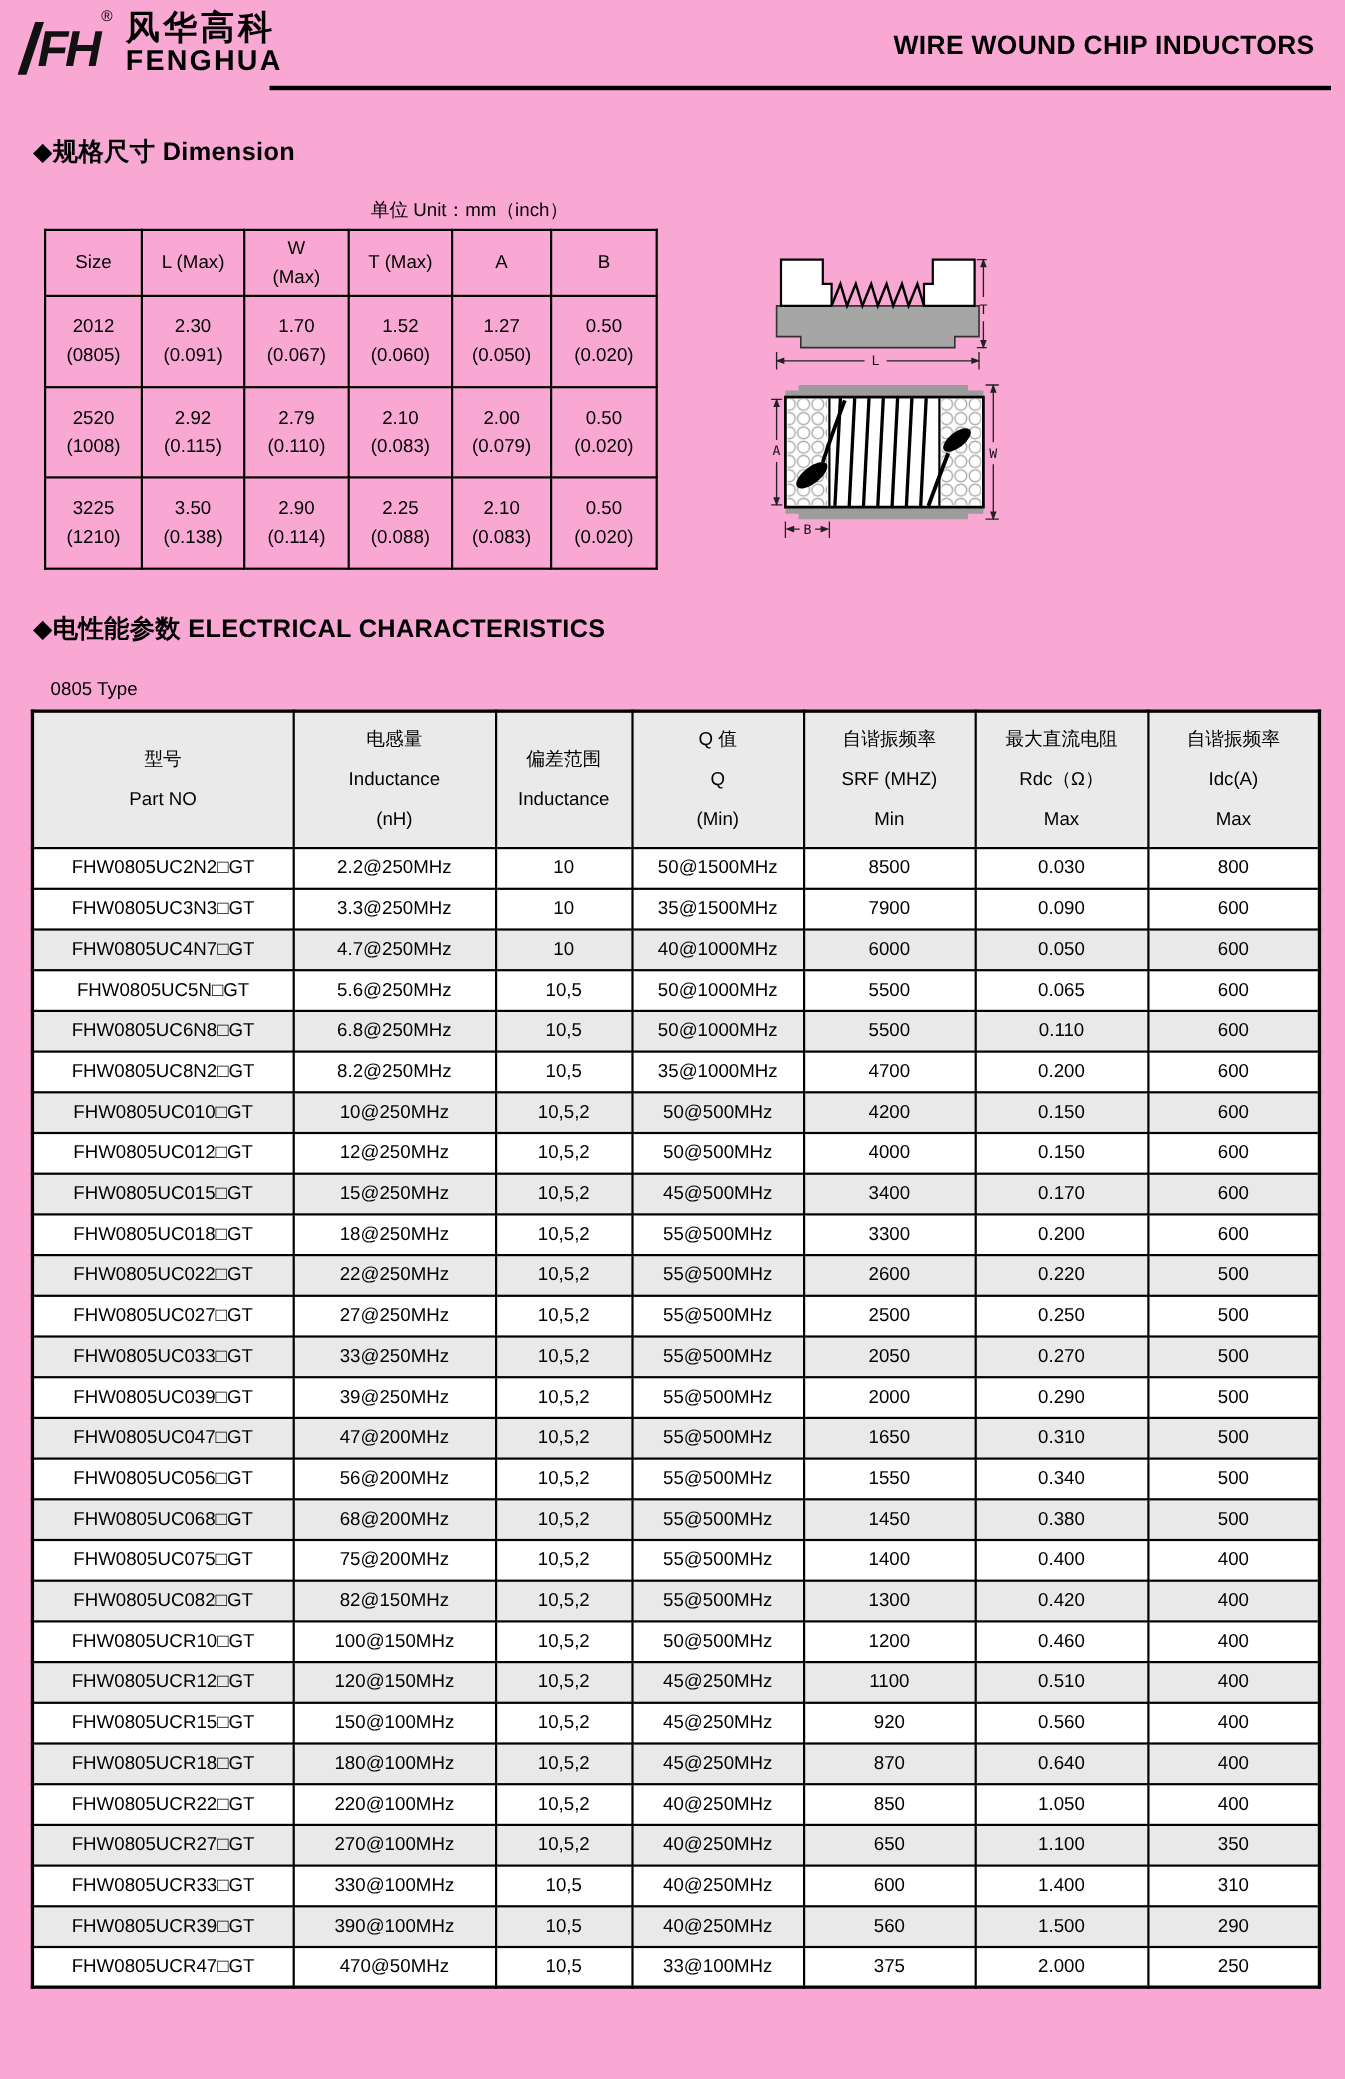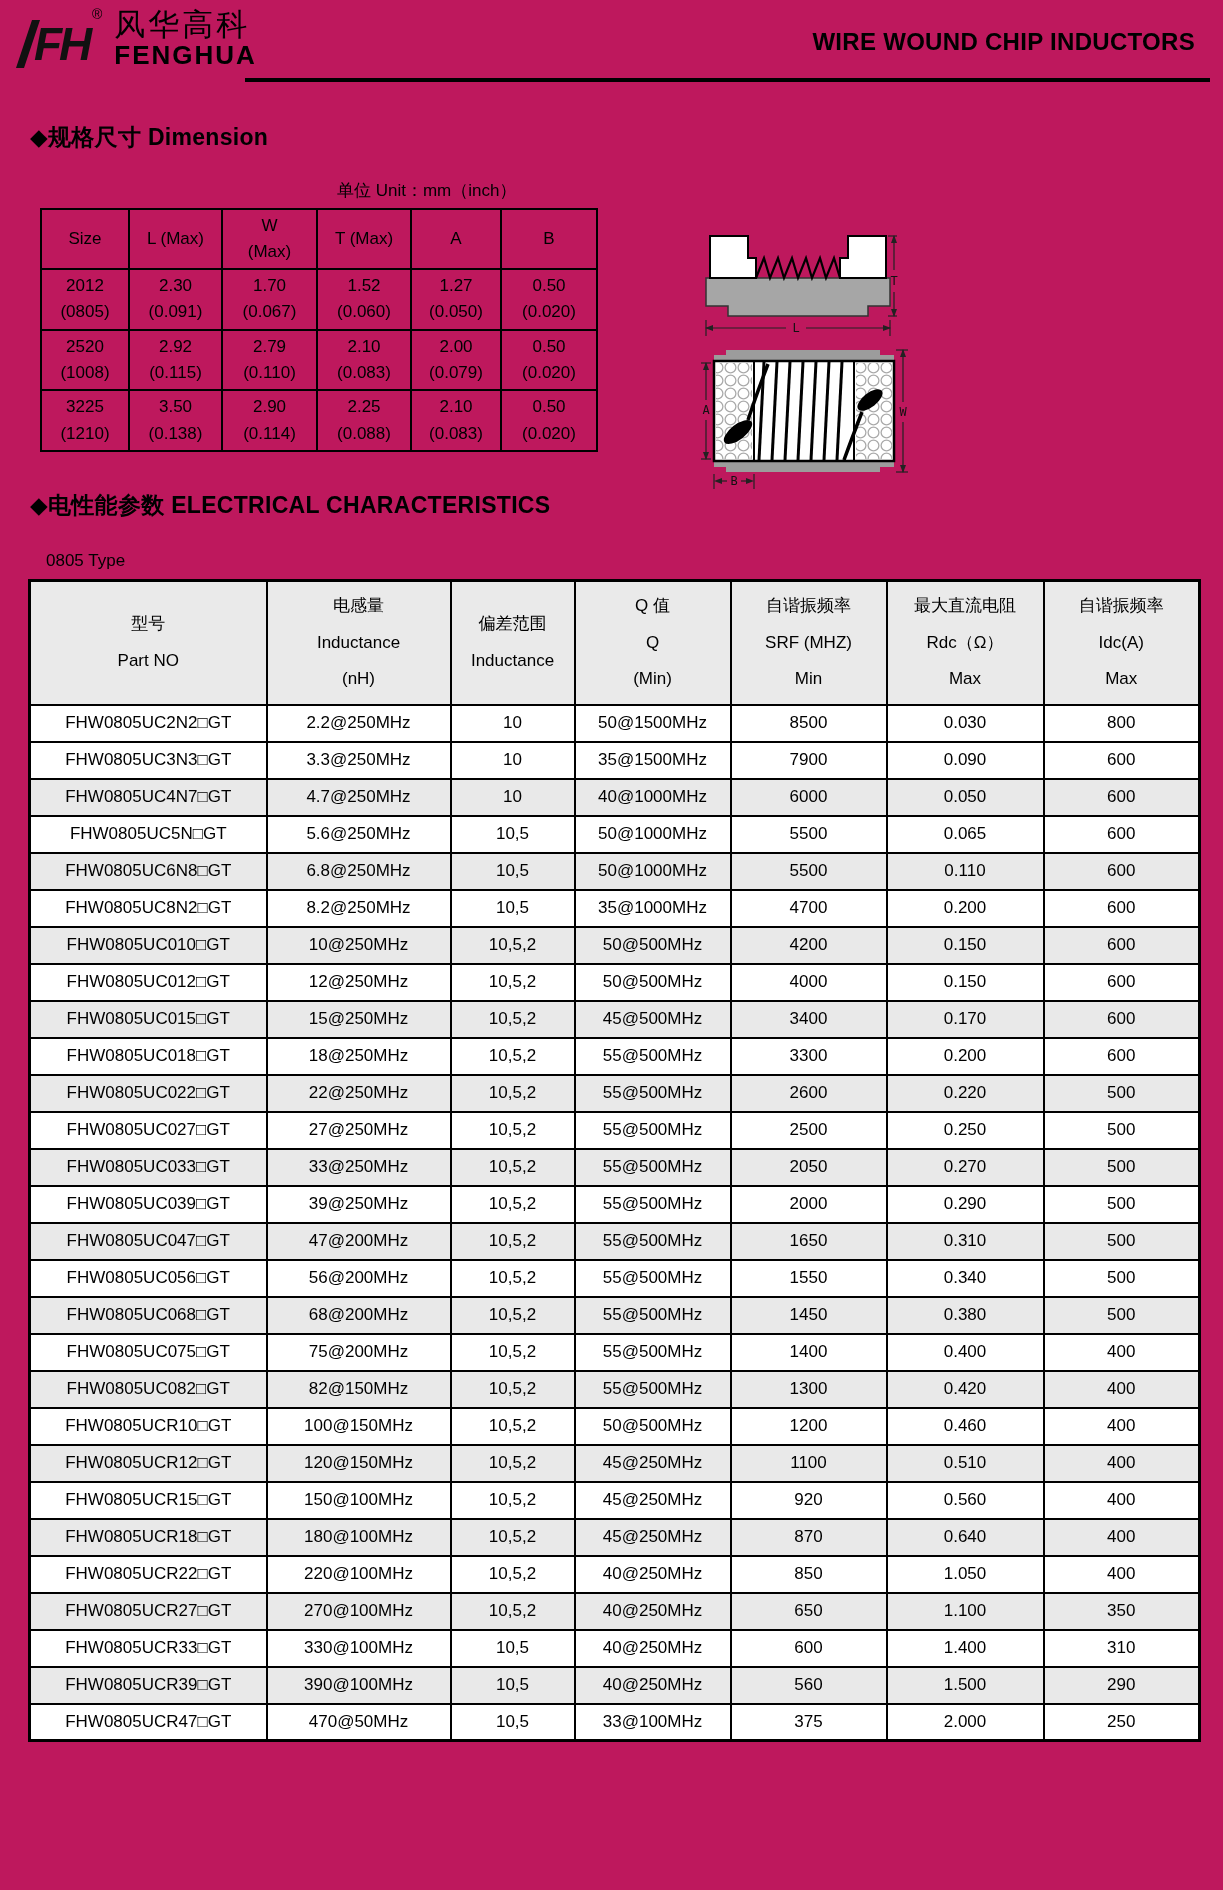--- a/index.html
+++ b/index.html
@@ -1,46 +1,46 @@
 <!DOCTYPE html>
 <html><head>
 <meta charset="utf-8">
 <style>
   * { margin:0; padding:0; box-sizing:border-box; }
   body {
     width:1223px; height:1890px; background:#fff; color:#000;
     font-family:"Liberation Sans","DejaVu Sans",sans-serif;
     -webkit-font-smoothing:antialiased;
   }
-  .page { position:relative; width:1223px; height:1890px; overflow:hidden; background:#be185d; }
+  .page { position:relative; width:1223px; height:1890px; overflow:hidden; background:#f9a8d4; }
 
   
   .hdr { position:relative; height:96px; }
   .logo { position:absolute; left:16px; top:8px; display:flex; align-items:flex-start; }
   .logo-mark { display:block; }
   .logo-reg { font-size:14px; position:relative; top:-2px; left:-6px; }
   .logo-text { margin-left:6px; }
-  .logo-cn { font-size:31px; font-weight:normal; letter-spacing:3px; line-height:1.1; }
+  .logo-cn { font-size:31px; font-weight:bold; letter-spacing:3px; line-height:1.1; }
   .logo-en { font-size:26px; font-weight:bold; letter-spacing:2px; line-height:1.0; }
   .doc-title { position:absolute; right:28px; top:28px; font-size:24px; font-weight:bold; letter-spacing:.3px; }
   .hdr-rule { position:absolute; left:245px; right:13px; top:78px; height:4px; background:#000; }
 
   
   .sec-heading { font-size:23px; font-weight:bold; margin:26px 0 0 30px; letter-spacing:.3px; }
   .elec-heading { margin-top:38px; }
 
   
   .unit-note { font-size:17px; margin:26px 0 6px 337px; }
   .dim-table { margin-left:40px; border-collapse:collapse; table-layout:fixed; width:556px; }
   .dim-table th, .dim-table td {
     border:2px solid #000; text-align:center; vertical-align:middle;
     font-size:17px; font-weight:normal; white-space:pre-line; line-height:1.55;
   }
   .dim-table thead th { height:60px; }
-  .dim-table tbody td { height:60px; padding:3px 0; }
+  .dim-table tbody td { height:60px; padding:14px 0; }
 
   .diagrams { position:absolute; left:698px; top:226px; width:220px; }
   .diagrams svg { display:block; }
   .diagrams svg + svg { margin-top:10px; }
   .dim-label { font-family:"DejaVu Sans Mono",monospace; font-size:12px; fill:#111; }
 
   
   .type-label { font-size:17px; margin:30px 0 8px 46px; }
   .elec-table { margin-left:28px; border-collapse:collapse; table-layout:fixed; width:1170px; border:3px solid #000; }
   .elec-table th, .elec-table td {

